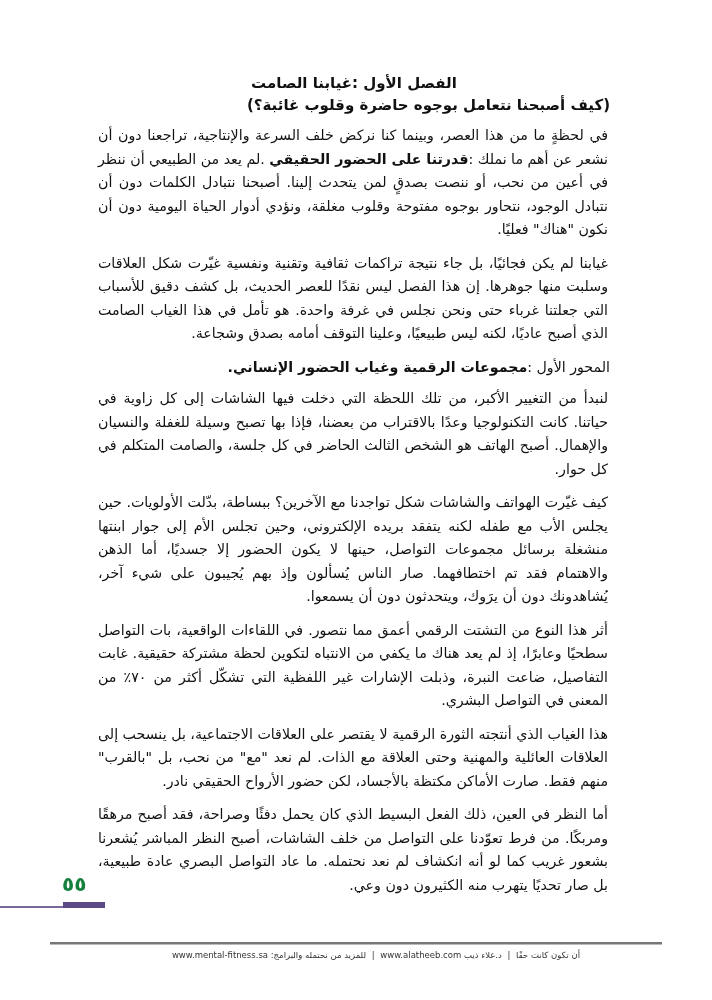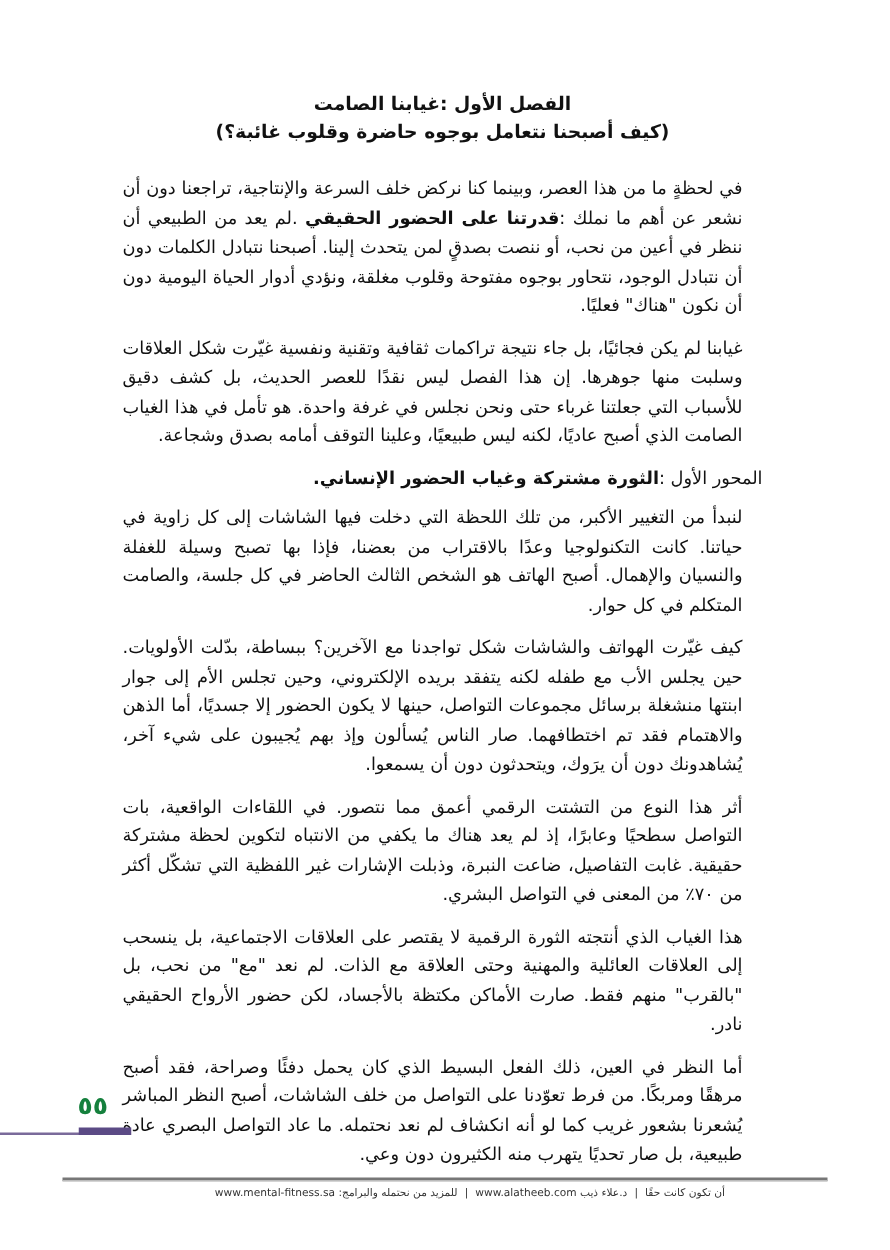--- a/index.html
+++ b/index.html
@@ -33,28 +33,27 @@
       line-height: 23.5px;
     }
     .chapter-title {
       text-align: center;
       font-weight: bold;
       font-size: 15px;
       line-height: 22px;
       margin: 0;
     }
     .chapter-subtitle {
-      text-align: center;
       font-weight: bold;
       font-size: 15px;
       line-height: 22px;
-      margin: 0 0 24px 0;
+      margin: 0 0 8px 0;
     }
     .para {
-      margin: 0 16px 10px 0;
+      margin: 0 2px 10px 0;
       text-align: justify;
       text-align-last: right;
     }
     .para b {
       font-weight: bold;
     }
     .axis-heading {
       margin: 0 0 8px 0;
     }
     .axis-heading b {
@@ -120,21 +119,21 @@
 <div class="page">
 
   <div class="content">
     <h1 class="chapter-title">الفصل الأول :غيابنا الصامت</h1>
     <h2 class="chapter-subtitle">(كيف أصبحنا نتعامل بوجوه حاضرة وقلوب غائبة؟)</h2>
 
     <p class="para"><span>في لحظةٍ ما من هذا العصر، وبينما كنا نركض خلف السرعة والإنتاجية، تراجعنا دون أن نشعر عن أهم ما نملك :</span><b>قدرتنا على الحضور الحقيقي</b><span> .لم يعد من الطبيعي أن ننظر في أعين من نحب، أو ننصت بصدقٍ لمن يتحدث إلينا. أصبحنا نتبادل الكلمات دون أن نتبادل الوجود، نتحاور بوجوه مفتوحة وقلوب مغلقة، ونؤدي أدوار الحياة اليومية دون أن نكون "هناك" فعليًا.</span></p>
 
     <p class="para">غيابنا لم يكن فجائيًا، بل جاء نتيجة تراكمات ثقافية وتقنية ونفسية غيّرت شكل العلاقات وسلبت منها جوهرها. إن هذا الفصل ليس نقدًا للعصر الحديث، بل كشف دقيق للأسباب التي جعلتنا غرباء حتى ونحن نجلس في غرفة واحدة. هو تأمل في هذا الغياب الصامت الذي أصبح عاديًا، لكنه ليس طبيعيًا، وعلينا التوقف أمامه بصدق وشجاعة.</p>
 
-    <p class="axis-heading"><span>المحور الأول :</span><b>الثورة مشتركة وغياب الحضور الإنساني.</b></p>
+    <p class="axis-heading"><span>المحور الأول :</span><b>مجموعات الرقمية وغياب الحضور الإنساني.</b></p>
 
     <p class="para">لنبدأ من التغيير الأكبر، من تلك اللحظة التي دخلت فيها الشاشات إلى كل زاوية في حياتنا. كانت التكنولوجيا وعدًا بالاقتراب من بعضنا، فإذا بها تصبح وسيلة للغفلة والنسيان والإهمال. أصبح الهاتف هو الشخص الثالث الحاضر في كل جلسة، والصامت المتكلم في كل حوار.</p>
     <p class="para">كيف غيّرت الهواتف والشاشات شكل تواجدنا مع الآخرين؟ ببساطة، بدّلت الأولويات. حين يجلس الأب مع طفله لكنه يتفقد بريده الإلكتروني، وحين تجلس الأم إلى جوار ابنتها منشغلة برسائل مجموعات التواصل، حينها لا يكون الحضور إلا جسديًا، أما الذهن والاهتمام فقد تم اختطافهما. صار الناس يُسألون وإذ بهم يُجيبون على شيء آخر، يُشاهدونك دون أن يرَوك، ويتحدثون دون أن يسمعوا.</p>
     <p class="para">أثر هذا النوع من التشتت الرقمي أعمق مما نتصور. في اللقاءات الواقعية، بات التواصل سطحيًا وعابرًا، إذ لم يعد هناك ما يكفي من الانتباه لتكوين لحظة مشتركة حقيقية. غابت التفاصيل، ضاعت النبرة، وذبلت الإشارات غير اللفظية التي تشكّل أكثر من ٧٠٪ من المعنى في التواصل البشري.</p>
     <p class="para">هذا الغياب الذي أنتجته الثورة الرقمية لا يقتصر على العلاقات الاجتماعية، بل ينسحب إلى العلاقات العائلية والمهنية وحتى العلاقة مع الذات. لم نعد "مع" من نحب، بل "بالقرب" منهم فقط. صارت الأماكن مكتظة بالأجساد، لكن حضور الأرواح الحقيقي نادر.</p>
     <p class="para">أما النظر في العين، ذلك الفعل البسيط الذي كان يحمل دفئًا وصراحة، فقد أصبح مرهقًا ومربكًا. من فرط تعوّدنا على التواصل من خلف الشاشات، أصبح النظر المباشر يُشعرنا بشعور غريب كما لو  أنه انكشاف لم نعد نحتمله. ما عاد التواصل البصري عادة طبيعية، بل صار تحديًا يتهرب منه الكثيرون دون وعي.</p>
   </div>
 
   <div class="page-number">٥٥</div>
   <div class="deco-line-thin"></div>

